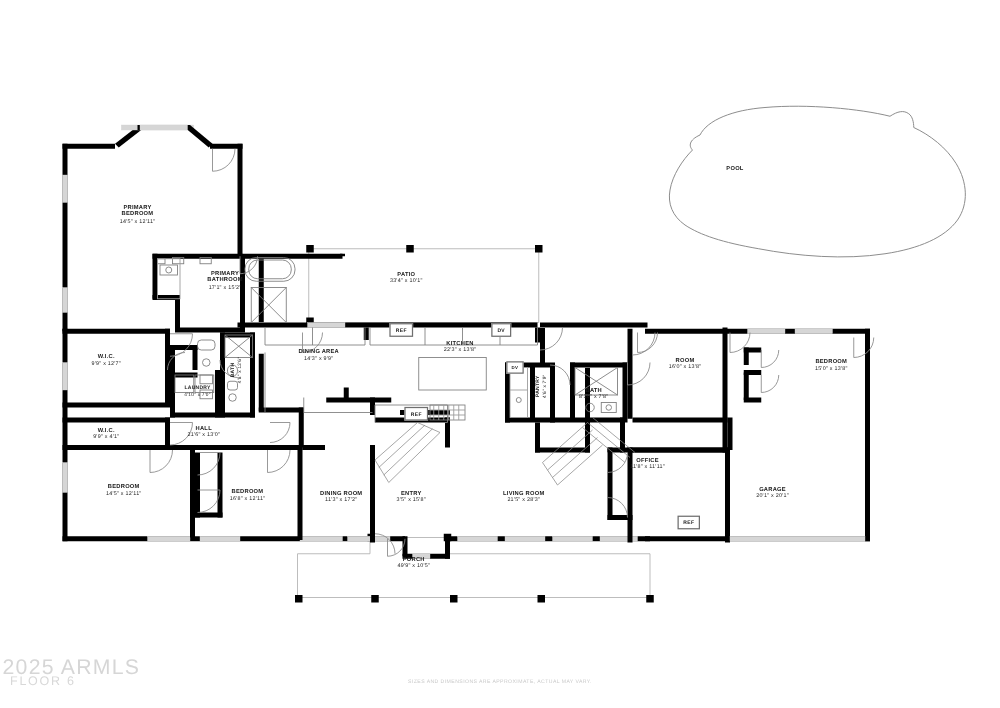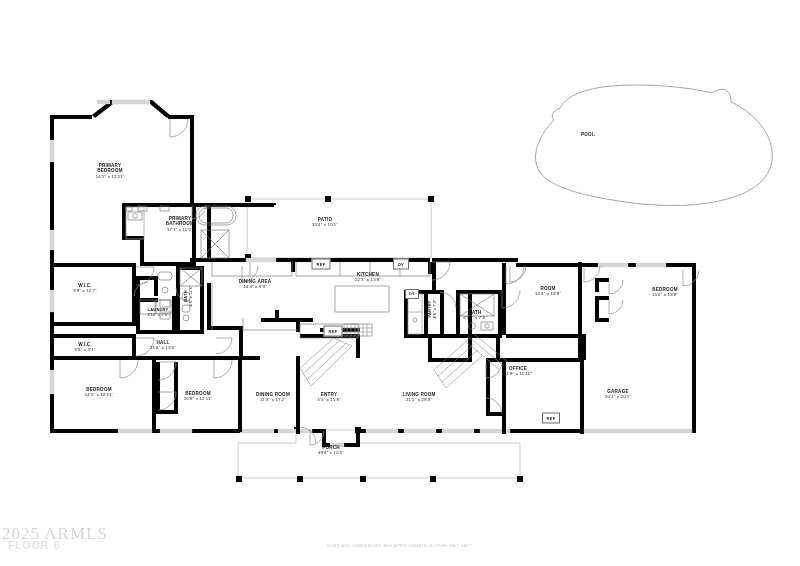--- a/index.html
+++ b/index.html
@@ -76,21 +76,21 @@
     color:#d8d8d8;
     letter-spacing:1.4px;
     font-family:"Liberation Sans", sans-serif;
   }
   #watermark{
     position:absolute;
     left:2px;top:524px;
     font-size:17px;
     color:#cfcfcf;
     letter-spacing:1px;
-    font-family:Liberation Serif, serif;
+    font-family:Liberation Sans, sans-serif;
     opacity:.85;
     white-space:nowrap;
   }
 </style>
 </head>
 <body>
 
 <div id="plan-root">
 
   <svg id="plan-svg" viewBox="0 0 800 566">

